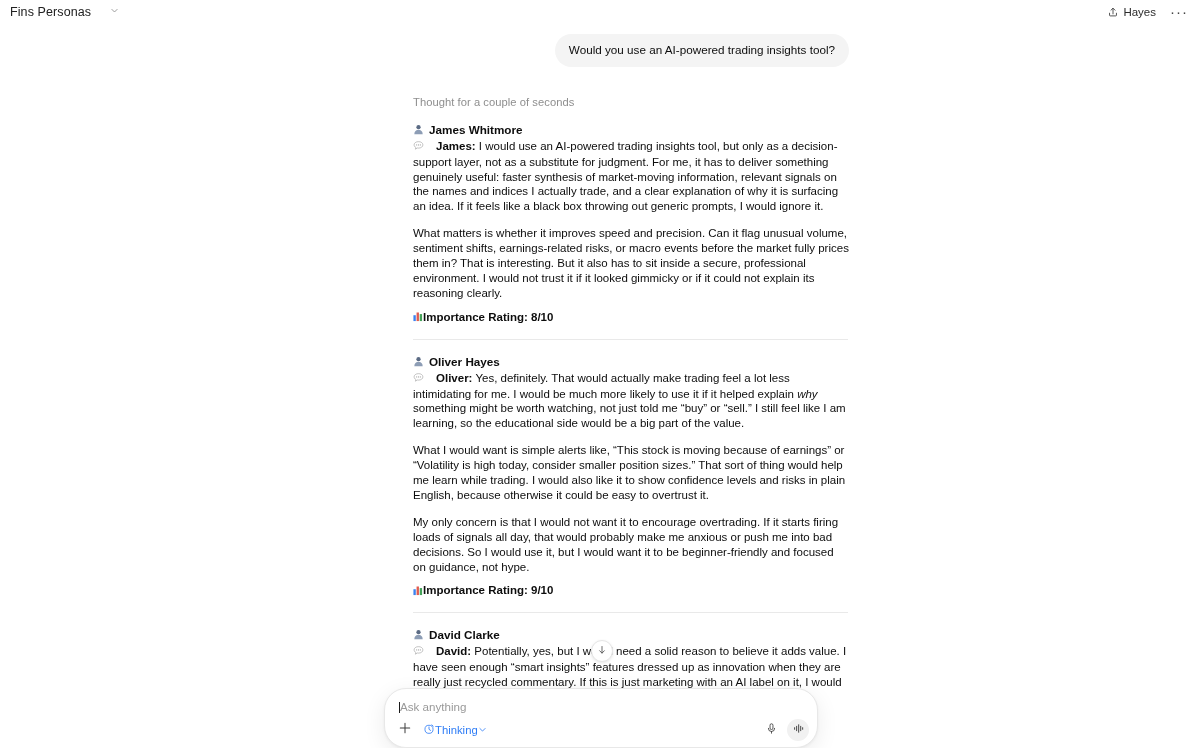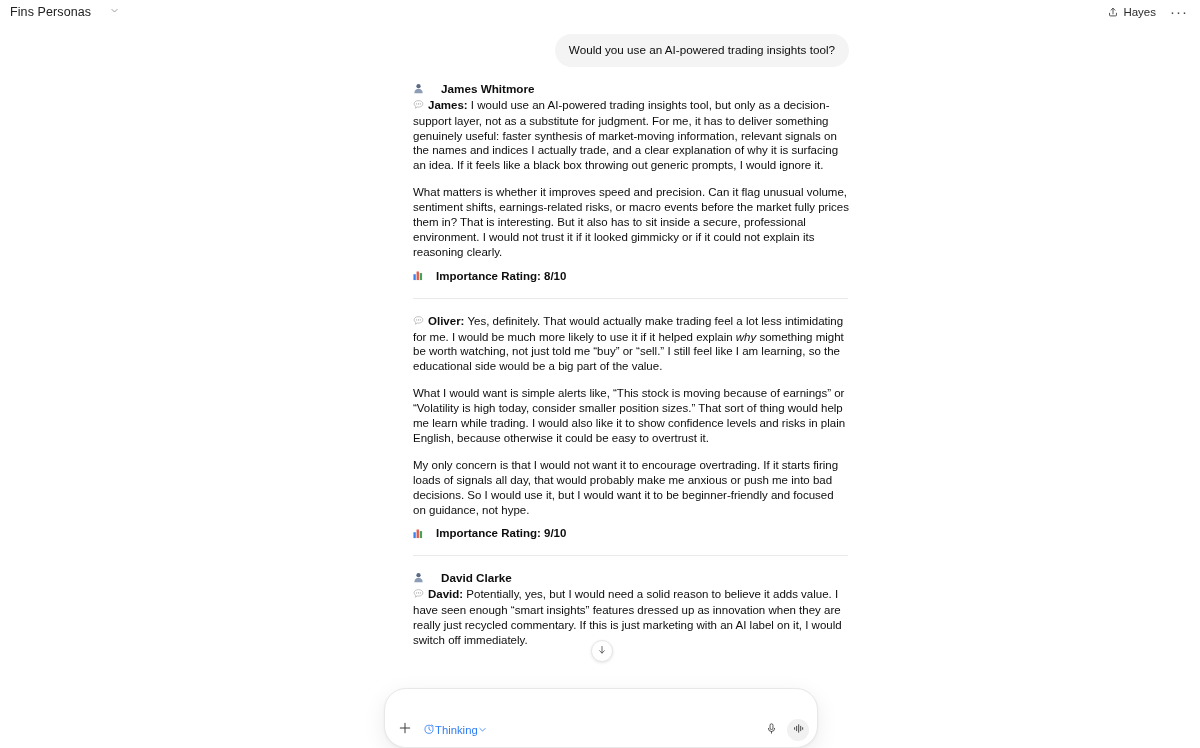--- a/index.html
+++ b/index.html
@@ -77,47 +77,47 @@
   .thought {
     margin-top: 29px;
     font-size: 11.2px;
     color: #8e8e8e;
     letter-spacing: 0.05px;
   }
 
   
   .persona { padding-top: 15px; }
   .persona-name {
-    display: flex; align-items: center; gap: 17px;
+    display: flex; align-items: center; gap: 5px;
     font-size: 11.7px; font-weight: bold; color: #0d0d0d;
     margin-bottom: 3px;
   }
   .emoji { font-size: 11px; line-height: 1; display:inline-block; }
   .emoji svg { display: block; }
 
   .para {
     font-size: 11.5px;
     line-height: 1.295;
     color: #0d0d0d;
     margin: 0 0 12px 0;
     text-align: left;
   }
   .para.first { margin-top: 0; }
-  .para b { font-weight: bold; }
+  .para b { font-weight: bold; margin-left: 8px; }
   .para i { font-style: italic; }
 
   .lead-icon {
     display: inline-block;
     vertical-align: -1px;
     margin-right: 4px;
   }
 
   .rating {
     font-size: 11.5px; font-weight: bold; color: #0d0d0d;
-    display: flex; align-items: center; gap: 13px;
+    display: flex; align-items: center; gap: 0;
     margin-top: -2px; margin-bottom: 2px;
   }
 
   .divider {
     height: 1px; background: #e9e9e9;
     margin: 16px 0 0 0;
     width: 435px;
   }
 
   
@@ -227,20 +227,21 @@
     </div>
   </div>
 
   <div class="convo">
     <div class="col">
 
       <div class="user-row">
         <div class="user-bubble">Would you use an AI-powered trading insights tool?</div>
       </div>
 
+      <div class="thought">Thought for a couple of seconds</div>
 
       <div class="persona">
         <div class="persona-name">
           <span class="emoji">
             <svg width="11" height="11" viewBox="0 0 16 16">
               <circle cx="8" cy="4.6" r="3.1" fill="#5b6b84"></circle>
               <path d="M1.9 15 C1.9 10.6 4.6 8.4 8 8.4 C11.4 8.4 14.1 10.6 14.1 15 Z" fill="#8d9db5"></path>
             </svg>
           </span>
           <span>James Whitmore</span>
@@ -259,20 +260,29 @@
               <rect x="5.0" y="1.4" width="3.3" height="12" fill="#e05b4f"></rect>
               <rect x="9.4" y="3.6" width="3.3" height="9.8" fill="#46a35a"></rect>
             </svg>
           </span>
           <span>Importance Rating: 8/10</span>
         </div>
         <div class="divider"></div>
       </div>
 
       <div class="persona">
+        <div class="persona-name">
+          <span class="emoji">
+            <svg width="11" height="11" viewBox="0 0 16 16">
+              <circle cx="8" cy="4.6" r="3.1" fill="#5b6b84"></circle>
+              <path d="M1.9 15 C1.9 10.6 4.6 8.4 8 8.4 C11.4 8.4 14.1 10.6 14.1 15 Z" fill="#8d9db5"></path>
+            </svg>
+          </span>
+          <span>Oliver Hayes</span>
+        </div>
         <p class="para first"><span class="lead-icon"><svg width="11" height="11" viewBox="0 0 16 16">
                 <path d="M8 2.4 C4.2 2.4 1.6 4.5 1.6 7.1 C1.6 8.7 2.6 10.1 4.2 10.9 L3.5 13.4 L6.4 11.6 C6.9 11.7 7.4 11.8 8 11.8 C11.8 11.8 14.4 9.7 14.4 7.1 C14.4 4.5 11.8 2.4 8 2.4 Z" fill="#ffffff" stroke="#9a9a9a" stroke-width="0.85"></path>
                 <circle cx="5.4" cy="7.1" r="0.75" fill="#9a9a9a"></circle>
                 <circle cx="8" cy="7.1" r="0.75" fill="#9a9a9a"></circle>
                 <circle cx="10.6" cy="7.1" r="0.75" fill="#9a9a9a"></circle>
               </svg></span><b>Oliver:</b><span> Yes, definitely. That would actually make trading feel a lot less intimidating for me. I would be much more likely to use it if it helped explain <i>why</i> something might be worth watching, not just told me “buy” or “sell.” I still feel like I am learning, so the educational side would be a big part of the value.</span></p>
         <p class="para">What I would want is simple alerts like, “This stock is moving because of earnings” or “Volatility is high today, consider smaller position sizes.” That sort of thing would help me learn while trading. I would also like it to show confidence levels and risks in plain English, because otherwise it could be easy to overtrust it.</p>
         <p class="para">My only concern is that I would not want it to encourage overtrading. If it starts firing loads of signals all day, that would probably make me anxious or push me into bad decisions. So I would use it, but I would want it to be beginner-friendly and focused on guidance, not hype.</p>
         <div class="rating">
           <span class="emoji">
@@ -315,20 +325,23 @@
     <span>
       <svg width="12" height="12" viewBox="0 0 16 16">
         <path d="M8 3.3 V12" fill="none" stroke="#4a4a4a" stroke-width="1.1" stroke-linecap="round"></path>
         <path d="M4.9 9 L8 12.2 L11.1 9" fill="none" stroke="#4a4a4a" stroke-width="1.1" stroke-linecap="round" stroke-linejoin="round"></path>
       </svg>
     </span>
   </div>
 
   <div class="composer-wrap">
     <div class="composer">
+      <div class="composer-input">
+        <span class="caret"></span><span>Ask anything</span>
+      </div>
       <div class="composer-bar">
         <div class="icon-btn plus-btn">
           <span>
             <svg width="14" height="14" viewBox="0 0 16 16">
               <path d="M8 2.6 V13.4 M2.6 8 H13.4" fill="none" stroke="#3c3c3c" stroke-width="1.15" stroke-linecap="round"></path>
             </svg>
           </span>
         </div>
         <div class="think-pill">
           <span>

